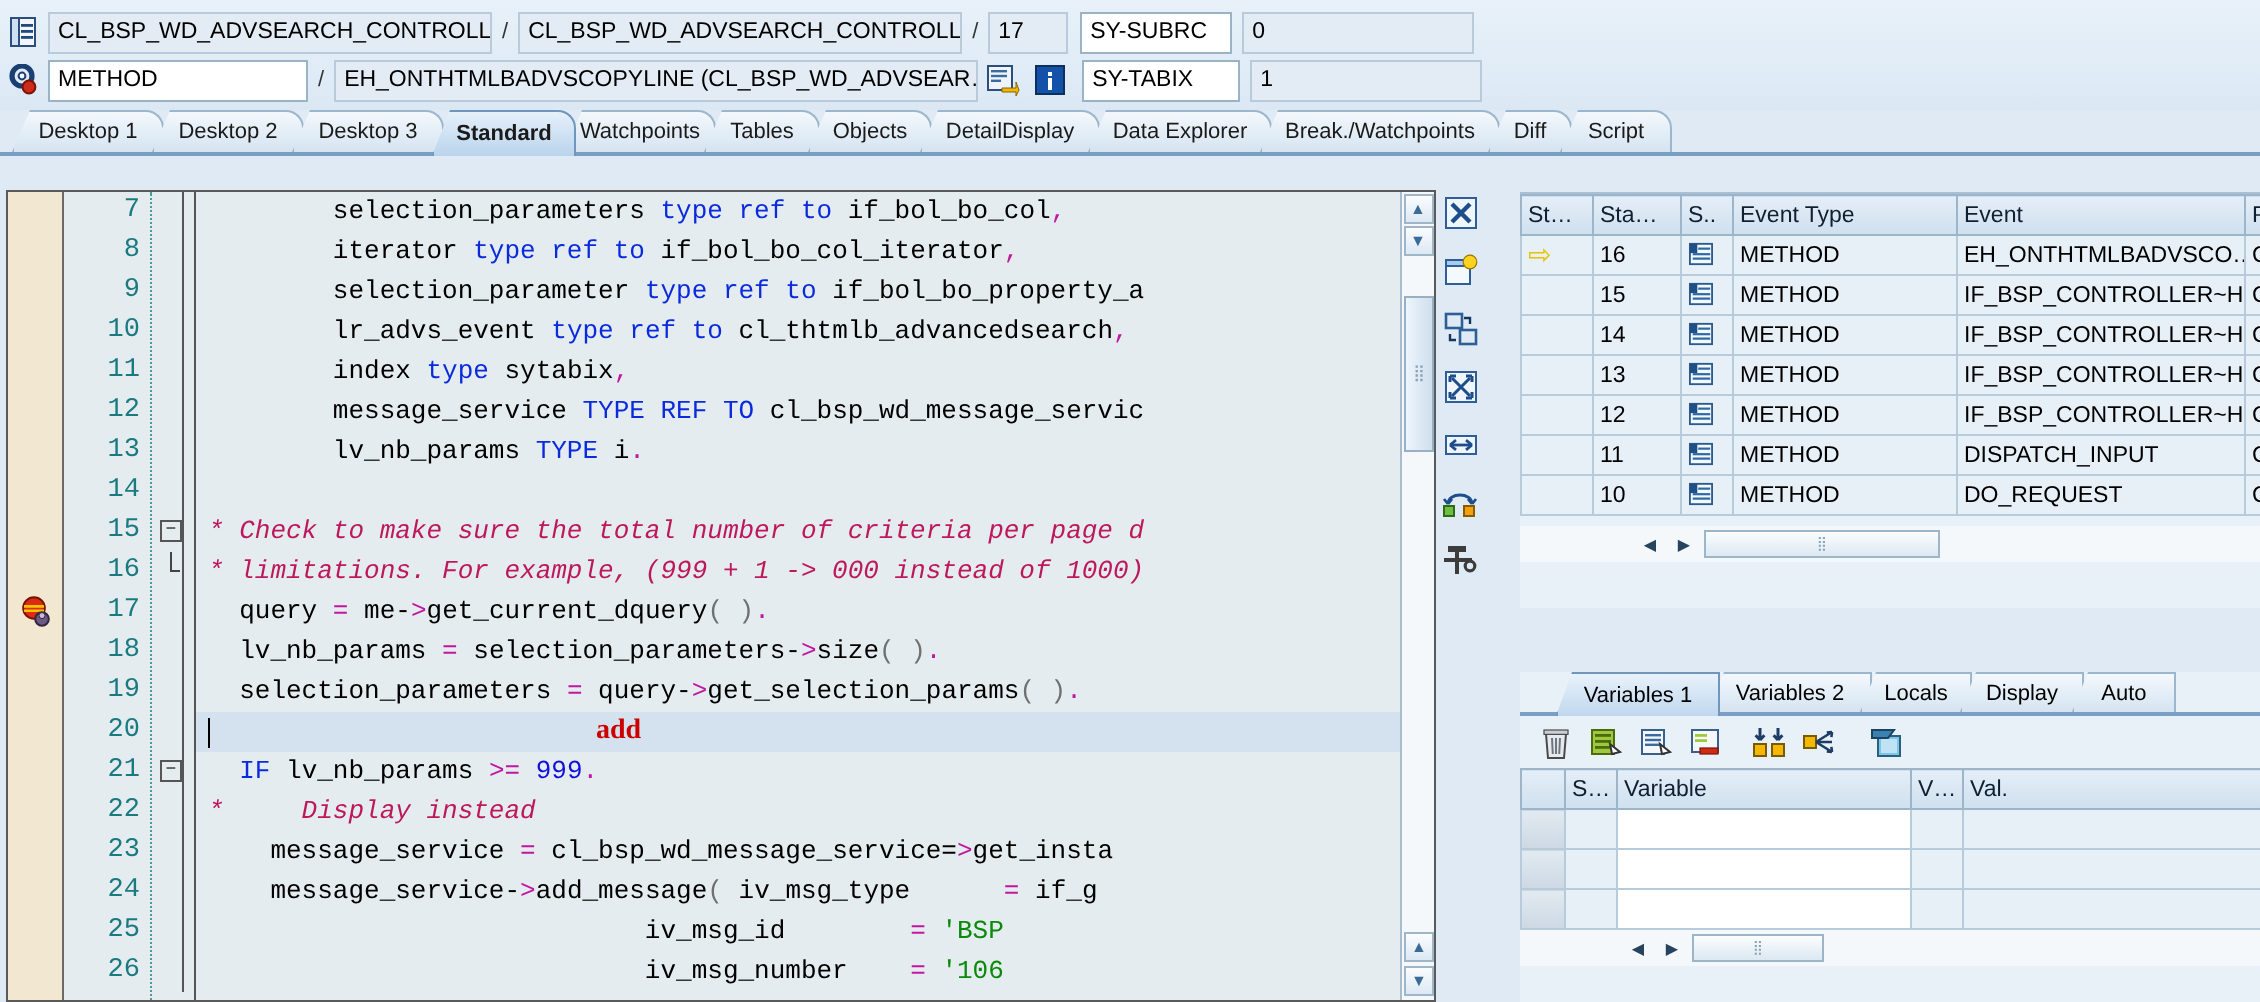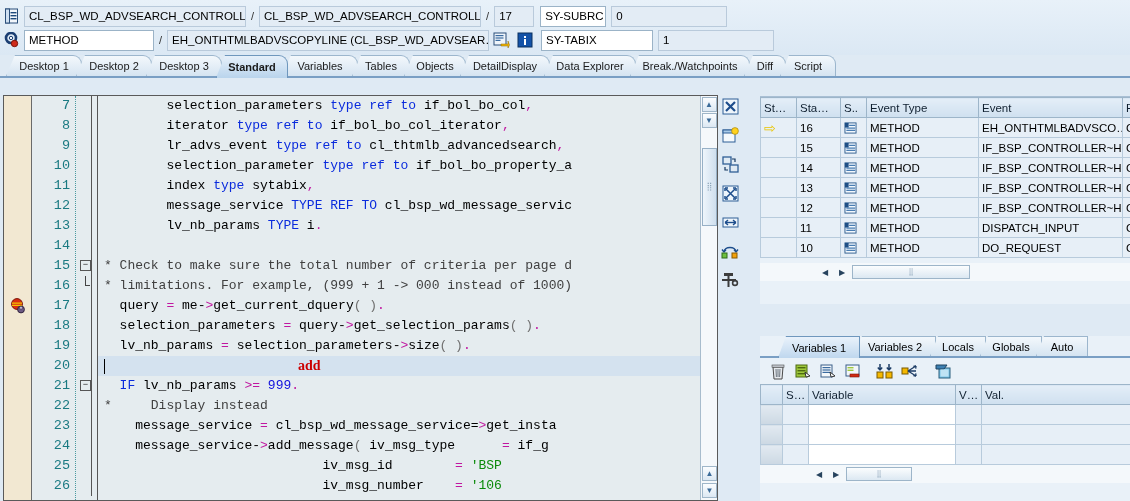--- a/index.html
+++ b/index.html
@@ -55,21 +55,21 @@
                  border-right:1px solid #555; }
   .codearea { flex:1; position:relative; background:#e5ecef; overflow:hidden; }
 
   .crow { height:20px; line-height:20px; font-family:"Liberation Mono", monospace;
           font-size:13px; white-space:pre; }
   .ln { text-align:right; padding-right:5px; color:#1a7a82; font-family:"Liberation Mono", monospace;
         font-size:13.5px; height:20px; line-height:20px; }
   .code { padding-left:6px; color:#000; }
   .code.cur { background:#d4e2ef; }
   .kw { color:#0a2bdd; }
-  .cmt { color:#404040; }
+  .cmt { color:#be185d; font-style:italic; }
   .num { color:#1010dd; }
   .op { color:#c017a0; }
   .str { color:#0a8a0a; }
   .pnc { color:#707070; }
   .addnote { color:#cc0000; font-weight:bold; font-family:"Liberation Serif", serif; font-size:14px;text-align:center;}
   .fold { position:absolute; left:4px; width:11px; height:11px;
           border:1px solid #555; background:#e5ecef; font-size:9px; line-height:9px;
           text-align:center; color:#222; font-family:"Liberation Mono", monospace; }
   .foldline { position:absolute; left:9px; width:1px; background:#444; }
   .caret { position:absolute; width:1px; background:#000; }
@@ -148,21 +148,21 @@
           <rect x="6.5" y="7" width="6" height="1.4" fill="#1e4a7c"></rect>
           <rect x="6.5" y="10" width="6" height="1.4" fill="#1e4a7c"></rect>
         </svg>
       </span>
       <div class="fld ro" style="width:222px;">CL_BSP_WD_ADVSEARCH_CONTROLLE…</div>
       <span class="slash">/</span>
       <div class="fld ro" style="width:222px;">CL_BSP_WD_ADVSEARCH_CONTROLLE…</div>
       <span class="slash">/</span>
       <div class="fld ro" style="width:40px;">17</div>
       <div style="width:6px"></div>
-      <div class="fld" style="width:66px;">SY-SUBRC</div>
+      <div class="fld" style="width:76px;">SY-SUBRC</div>
       <div style="width:5px"></div>
       <div class="fld ro" style="width:116px;">0</div>
     </div>
 
     <div class="hdr-row hdr-row2">
       <span class="hdr-ico">
         <svg width="16" height="16" viewBox="0 0 16 16">
           <circle cx="7" cy="6" r="5" fill="none" stroke="#1c3f73" stroke-width="2.6"></circle>
           <circle cx="7" cy="6" r="1.7" fill="#f5f8fc" stroke="#1c3f73"></circle>
           <circle cx="10.5" cy="11.5" r="3.2" fill="#cf2b1b" stroke="#7a1308"></circle>
@@ -181,41 +181,41 @@
         </svg>
       </span>
       <span class="hdr-ico">
         <svg width="16" height="16" viewBox="0 0 16 16">
           <rect x="1" y="1" width="14" height="14" fill="#1352a8" stroke="#0b305f"></rect>
           <rect x="7" y="4" width="2" height="2" fill="#fff"></rect>
           <rect x="7" y="7" width="2" height="6" fill="#fff"></rect>
         </svg>
       </span>
       <div style="width:4px"></div>
-      <div class="fld" style="width:112px;">SY-TABIX</div>
+      <div class="fld" style="width:79px;">SY-TABIX</div>
       <div style="width:5px"></div>
       <div class="fld ro" style="width:116px;">1</div>
     </div>
   </div>
 
   <div class="tabbar" id="tabbar">
       <div class="tab" style="left: 6px; width: 76px;">
         <span>Desktop 1</span>
       </div>
       <div class="tab" style="left: 76px; width: 76px;">
         <span>Desktop 2</span>
       </div>
       <div class="tab" style="left: 146px; width: 76px;">
         <span>Desktop 3</span>
       </div>
       <div class="tab sel" style="left: 216px; width: 72px;">
         <span>Standard</span>
       </div>
       <div class="tab" style="left: 282px; width: 76px;">
-        <span>Variables</span>
+        <span>Watchpoints</span>
       </div>
       <div class="tab" style="left: 352px; width: 58px;">
         <span>Tables</span>
       </div>
       <div class="tab" style="left: 404px; width: 62px;">
         <span>Objects</span>
       </div>
       <div class="tab" style="left: 460px; width: 90px;">
         <span>DetailDisplay</span>
       </div>
@@ -268,31 +268,31 @@
       <div class="fold-gutter" id="foldGutter">
           <div class="fold" style="top: 164px;">−</div>
           <div class="foldline" style="top: 180px; height: 10px;"></div>
           <div style="position: absolute; left: 9px; top: 189px; width: 5px; height: 1px; background: rgb(68, 68, 68);"></div>
           <div class="fold" style="top: 284px;">−</div>
           <div class="foldline" style="top: 0px; height: 400px; left: 15px; background: rgb(85, 85, 85);"></div>
         </div>
       <div class="codearea" id="codeArea">
           <div class="crow code"><span>        selection_parameters </span><span class="kw">type ref to </span><span>if_bol_bo_col</span><span class="op">,</span></div>
           <div class="crow code"><span>        iterator </span><span class="kw">type ref to </span><span>if_bol_bo_col_iterator</span><span class="op">,</span></div>
+          <div class="crow code"><span>        selection_parameter </span><span class="kw">type ref to </span><span>if_bol_bo_property_a</span></div>
           <div class="crow code"><span>        lr_advs_event </span><span class="kw">type ref to </span><span>cl_thtmlb_advancedsearch</span><span class="op">,</span></div>
-          <div class="crow code"><span>        selection_parameter </span><span class="kw">type ref to </span><span>if_bol_bo_property_a</span></div>
           <div class="crow code"><span>        index </span><span class="kw">type </span><span>sytabix</span><span class="op">,</span></div>
           <div class="crow code"><span>        message_service </span><span class="kw">TYPE REF TO </span><span>cl_bsp_wd_message_servic</span></div>
           <div class="crow code"><span>        lv_nb_params </span><span class="kw">TYPE </span><span>i</span><span class="op">.</span></div>
           <div class="crow code"></div>
           <div class="crow code"><span class="cmt">* Check to make sure the total number of criteria per page d</span></div>
           <div class="crow code"><span class="cmt">* limitations. For example, (999 + 1 -&gt; 000 instead of 1000)</span></div>
           <div class="crow code"><span>  query </span><span class="op">=</span><span> me-</span><span class="op">&gt;</span><span>get_current_dquery</span><span class="pnc">( )</span><span class="op">.</span></div>
+          <div class="crow code"><span>  lv_nb_params </span><span class="op">=</span><span> selection_parameters-</span><span class="op">&gt;</span><span>size</span><span class="pnc">( )</span><span class="op">.</span></div>
           <div class="crow code"><span>  selection_parameters </span><span class="op">=</span><span> query-</span><span class="op">&gt;</span><span>get_selection_params</span><span class="pnc">( )</span><span class="op">.</span></div>
-          <div class="crow code"><span>  lv_nb_params </span><span class="op">=</span><span> selection_parameters-</span><span class="op">&gt;</span><span>size</span><span class="pnc">( )</span><span class="op">.</span></div>
           <div class="crow code cur"></div>
           <div class="crow code"><span>  </span><span class="kw">IF</span><span> lv_nb_params </span><span class="op">&gt;=</span><span> </span><span class="num">999</span><span class="op">.</span></div>
           <div class="crow code"><span class="cmt">*     Display instead</span></div>
           <div class="crow code"><span>    message_service </span><span class="op">=</span><span> cl_bsp_wd_message_service=</span><span class="op">&gt;</span><span>get_insta</span></div>
           <div class="crow code"><span>    message_service-</span><span class="op">&gt;</span><span>add_message</span><span class="pnc">(</span><span> iv_msg_type      </span><span class="op">=</span><span> if_g</span></div>
           <div class="crow code"><span>                            iv_msg_id        </span><span class="op">=</span><span> </span><span class="str">'BSP</span></div>
           <div class="crow code"><span>                            iv_msg_number    </span><span class="op">=</span><span> </span><span class="str">'106</span></div>
           <div class="addnote" style="position: absolute; left: 200px; top: 262px;">add</div>
           <div class="caret" style="left: 6px; top: 263px; height: 15px;"></div>
         </div>
@@ -498,21 +498,21 @@
         <div class="vtab sel" style="left: 18px; width: 82px;">
           <span>Variables 1</span>
         </div>
         <div class="vtab" style="left: 94px; width: 82px;">
           <span>Variables 2</span>
         </div>
         <div class="vtab" style="left: 170px; width: 56px;">
           <span>Locals</span>
         </div>
         <div class="vtab" style="left: 220px; width: 62px;">
-          <span>Globals</span>
+          <span>Display</span>
         </div>
         <div class="vtab" style="left: 276px; width: 52px;">
           <span>Auto</span>
         </div>
       </div>
 
     <div class="vtoolbar">
       <div class="vtico">
         <svg width="16" height="17" viewBox="0 0 16 17">
           <path d="M3 4 L13 4 L12 16 L4 16 Z" fill="#e6eaee" stroke="#4a4a4a"></path>

